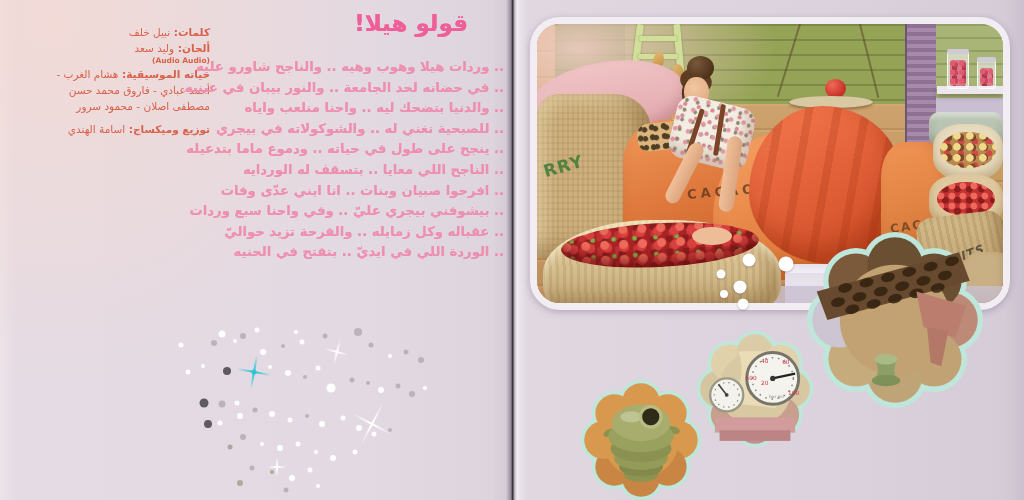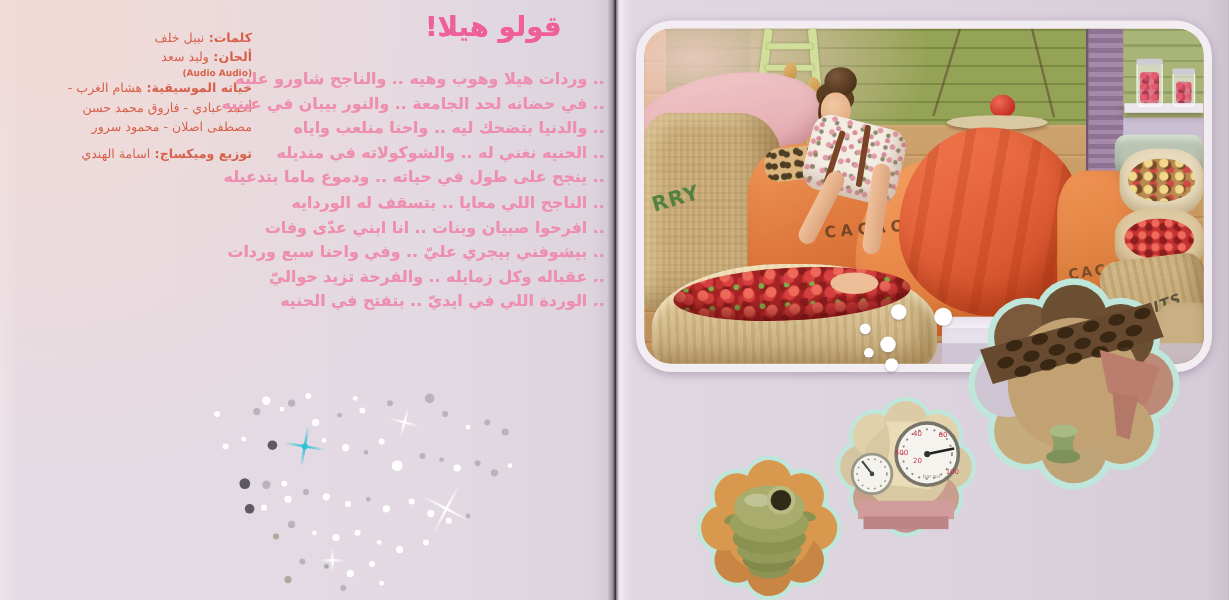--- a/index.html
+++ b/index.html
@@ -213,21 +213,21 @@
         <div class="credit-line"><span class="credit-label">حياته الموسيقية: </span>هشام الغرب -</div>
         <div class="credit-line">أحمد عبادي - فاروق محمد حسن</div>
         <div class="credit-line">مصطفى اصلان - محمود سرور</div>
         <div class="credit-line gap"><span class="credit-label">توزيع وميكساج: </span>اسامة الهندي</div>
       </div>
     <div class="song-title">قولو هيلا!</div>
     <div class="lyrics-block">
         <div class="lyric-line">.. وردات هيلا وهوب وهيه  .. والناجح شاورو عليه</div>
         <div class="lyric-line">.. في حضانه لحد الجامعة  .. والنور بيبان في عينيه</div>
         <div class="lyric-line">.. والدنيا بتضحك ليه  .. واحنا منلعب واياه</div>
-        <div class="lyric-line">.. الحنيه نغني له  .. والشوكولاته في منديله</div>
+        <div class="lyric-line">.. للصبحية نغني له  .. والشوكولاته في بيجري</div>
         <div class="lyric-line">.. ينجح على طول في حياته  .. ودموع ماما بتدعيله</div>
         <div class="lyric-line">.. الناجح اللي معايا  .. بتسقف له الوردايه</div>
         <div class="lyric-line">.. افرحوا صبيان وبنات  .. انا ابني عدّى وفات</div>
         <div class="lyric-line">.. بيشوفني بيجري عليّ  .. وفي واحنا سبع وردات</div>
         <div class="lyric-line">.. عقباله وكل زمايله  .. والفرحة تزيد حواليّ</div>
         <div class="lyric-line">.. الوردة اللي في ايديّ  .. بتفتح في الحنيه</div>
       </div>
     <div class="dots-layer">
         <div class="dot" style="left: 222px; top: 334px; width: 7px; height: 7px; background: rgb(255, 255, 255);"></div>
         <div class="dot" style="left: 243px; top: 336px; width: 6px; height: 6px; background: rgb(186, 179, 188);"></div>

